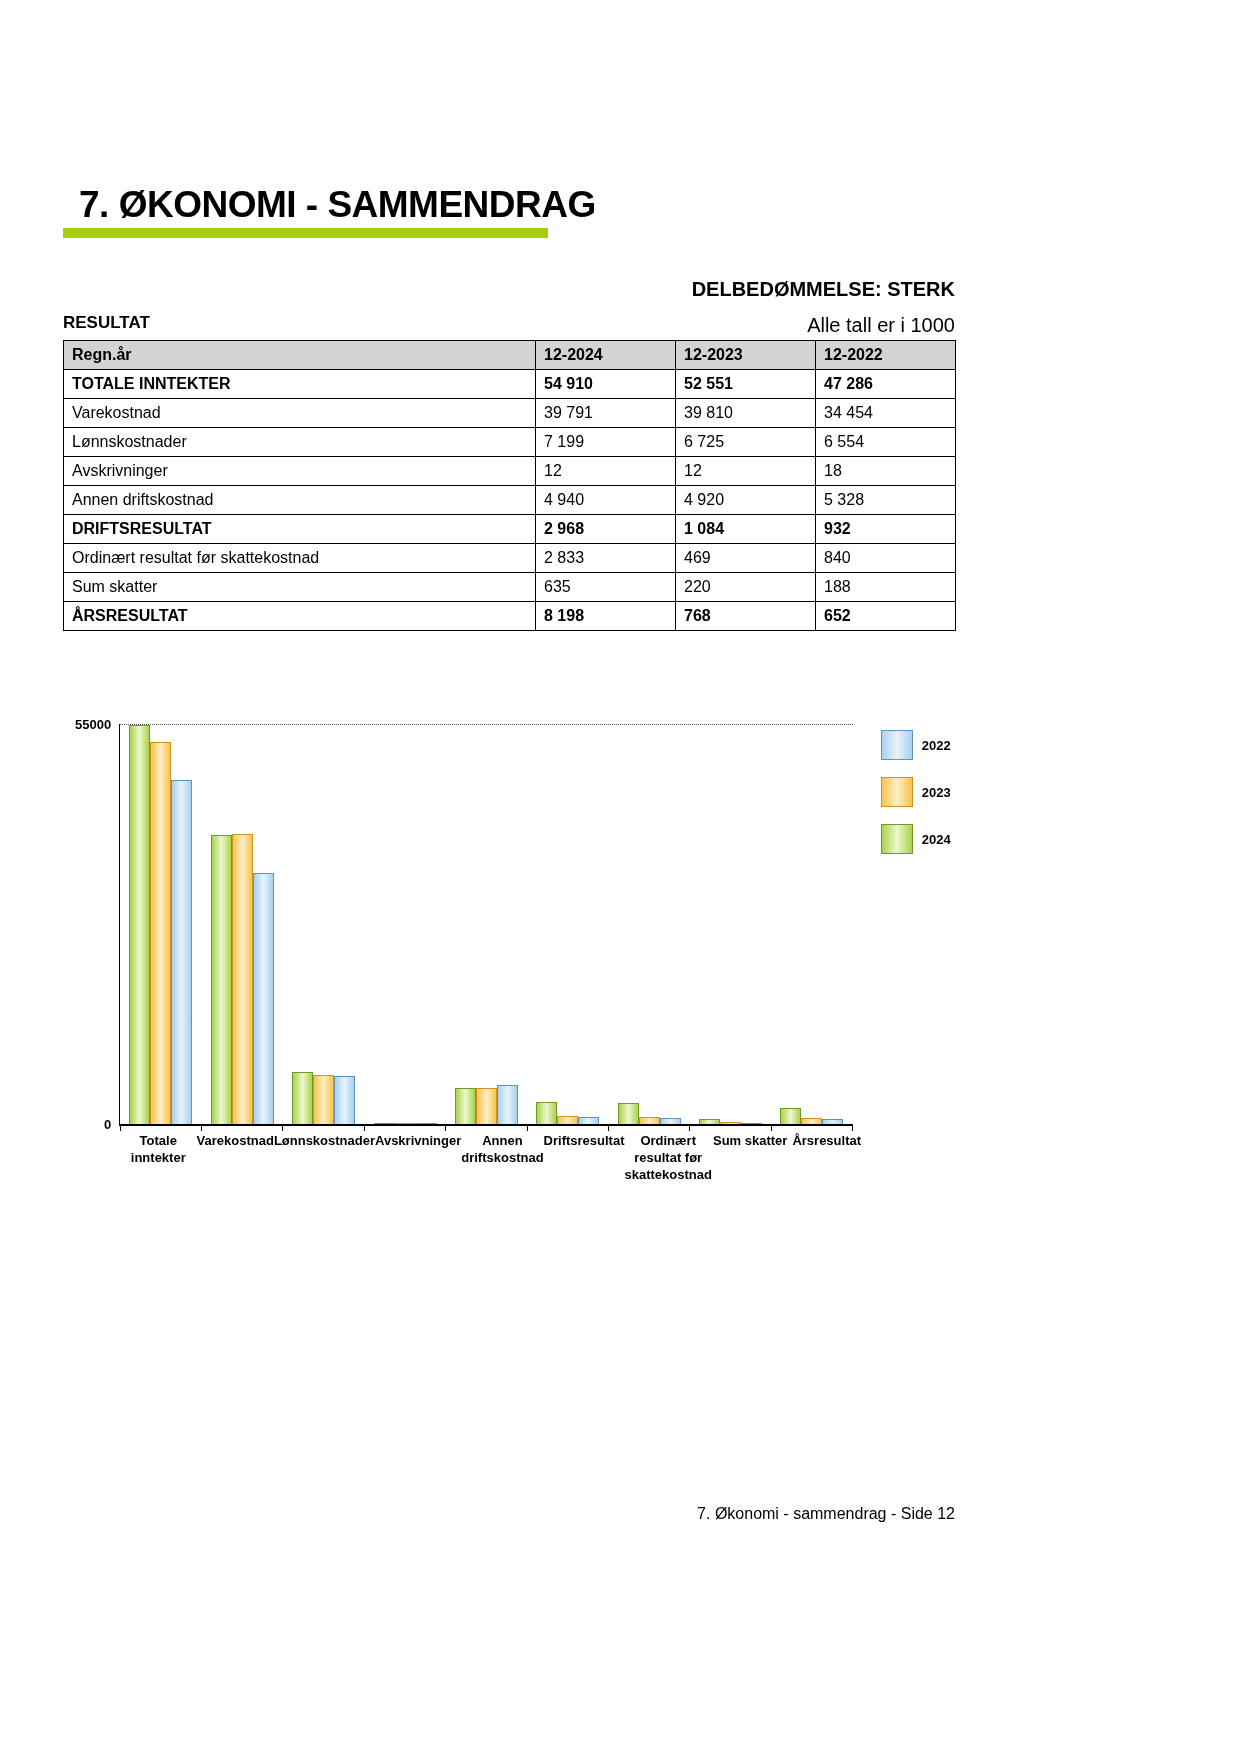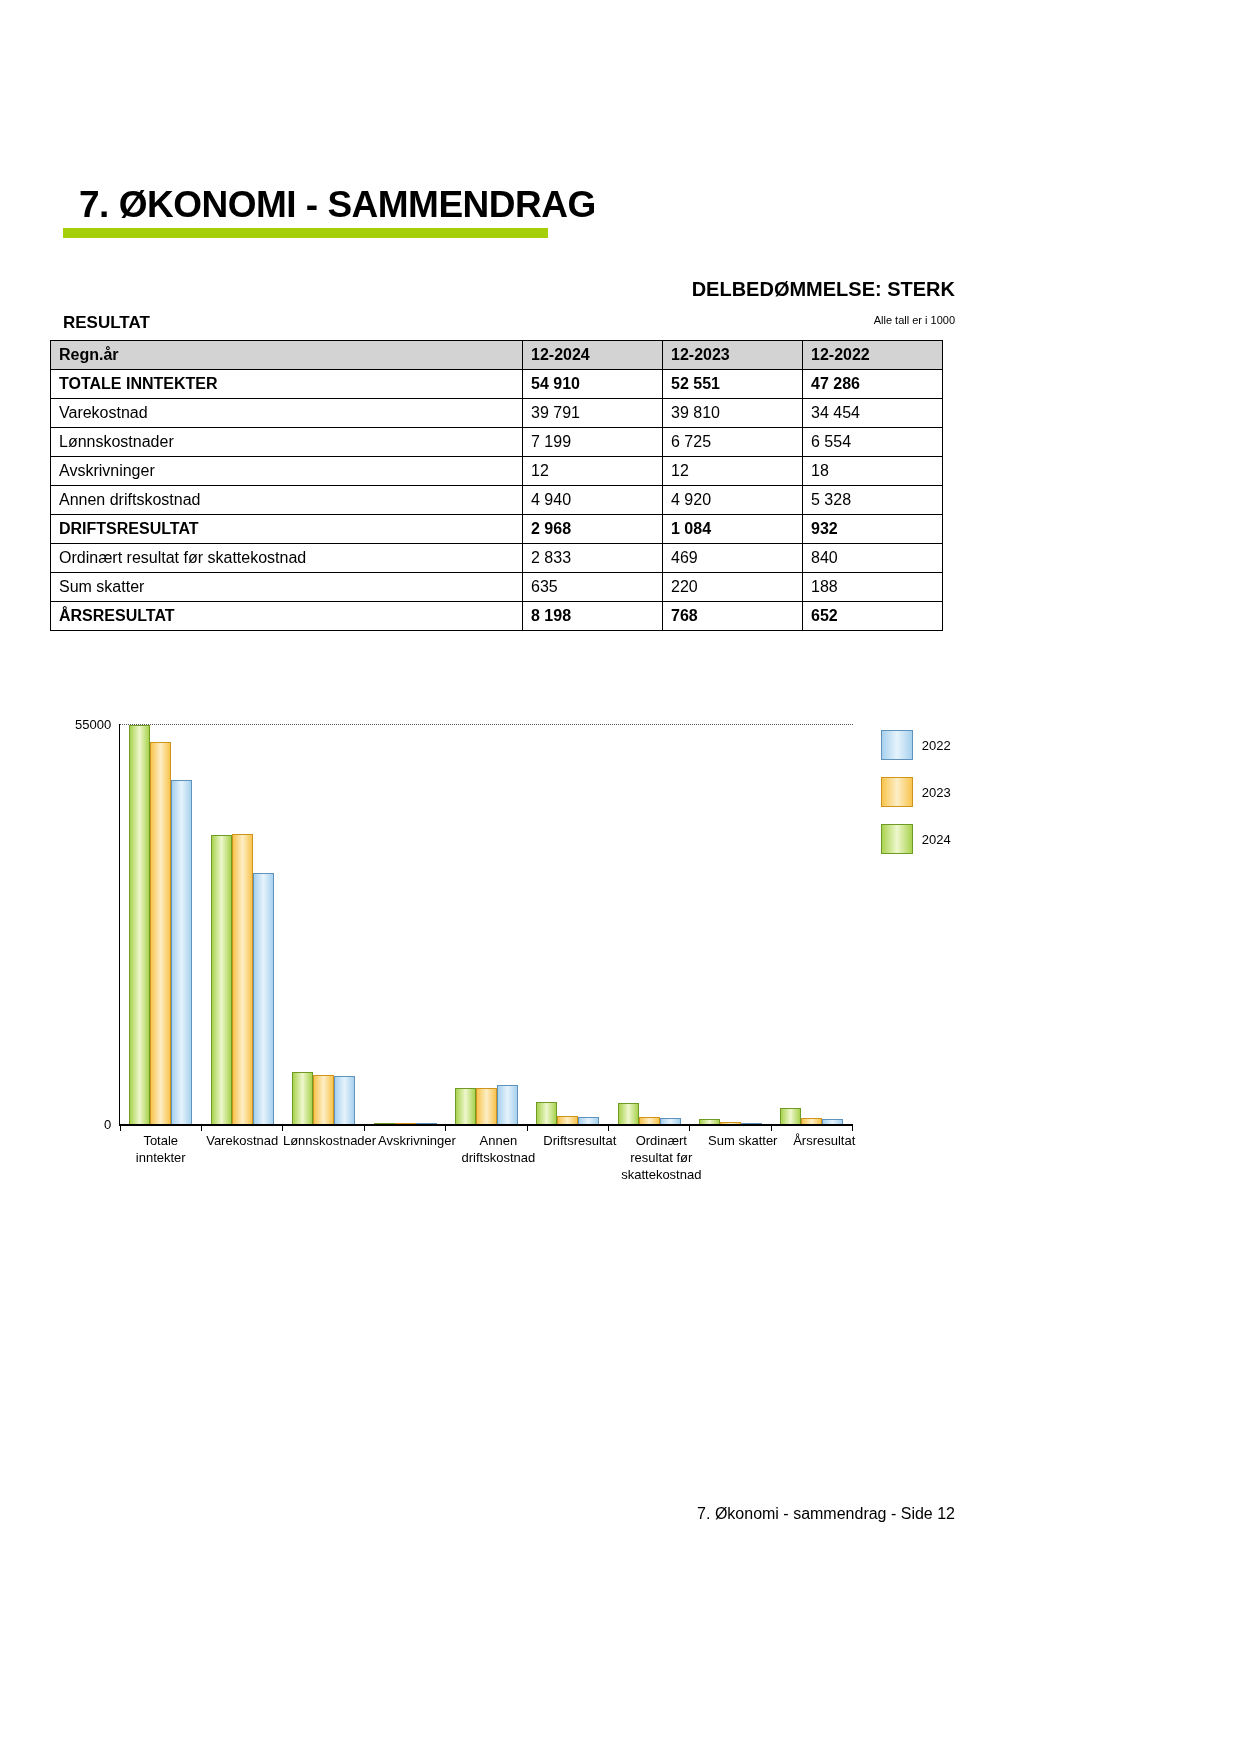--- a/index.html
+++ b/index.html
@@ -10,29 +10,29 @@
   
   .logo { position:absolute; top:74px; right:291px; white-space:nowrap; }
   .logo .word { font-size:31px; letter-spacing:0.5px; }
   .logo .amp { font-size:42px; font-weight:400; margin:0 3px; position:relative; top:4px; }
   
   .title { position:absolute; left:63px; top:168px; font-size:37px; font-weight:bold; letter-spacing:-0.5px; }
   .title-rule { position:absolute; left:63px; top:228px; width:485px; height:10px; }
   
   .assessment { position:absolute; right:286px; top:278px; font-size:20px; font-weight:bold; }
   .section-label { position:absolute; left:63px; top:313px; font-size:17px; font-weight:bold; }
-  .units-note { position:absolute; right:286px; top:314px; font-size:11px; }
-  
-  .results-table { position:absolute; left:50px; top:340px; border-collapse:collapse; width:892px; font-size:16px; table-layout:fixed; }
+  .units-note { position:absolute; right:286px; top:314px; font-size:20px; }
+  
+  .results-table { position:absolute; left:63px; top:340px; border-collapse:collapse; width:892px; font-size:16px; table-layout:fixed; }
   .results-table th, .results-table td { border:1px solid #000; padding:4px 8px; height:20px; overflow:hidden; white-space:nowrap; }
   .results-table thead th { text-align:left; font-weight:bold; }
   .results-table th.num, .results-table td.num { text-align:left; }
   .results-table tr.bold-row td { font-weight:bold; }
   
-  .chart-wrap { position:absolute; left:75px; top:724px; width:890px; }
+  .chart-wrap { position:absolute; left:75px; top:724px; width:890px;font-weight:bold; }
   .chart-row { display:flex; align-items:stretch; }
   .y-gutter { width:45px; position:relative; }
   .y-tick-top { position:absolute; top:-7px; right:8px; font-size:13px; }
   .y-tick-bottom { position:absolute; bottom:-6px; right:8px; font-size:13px; }
   .plot { position:relative; width:745px; height:400px; border-left:1px solid #000; border-bottom:2px solid #000; box-sizing:content-box; }
   .gridline-top { position:absolute; top:0; left:0; right:0; height:0; border-top:1px dotted #555; }
   .bar-groups { position:absolute; left:0; right:0; top:0; bottom:0; display:flex; align-items:flex-end; }
   .bar-group { flex:1; display:flex; justify-content:center; align-items:flex-end; }
   .bar { width:21px; border:1px solid #888; border-bottom:none; box-sizing:border-box; }
   .x-tick { position:absolute; bottom:-7px; width:1px; height:5px; background:#000; }

